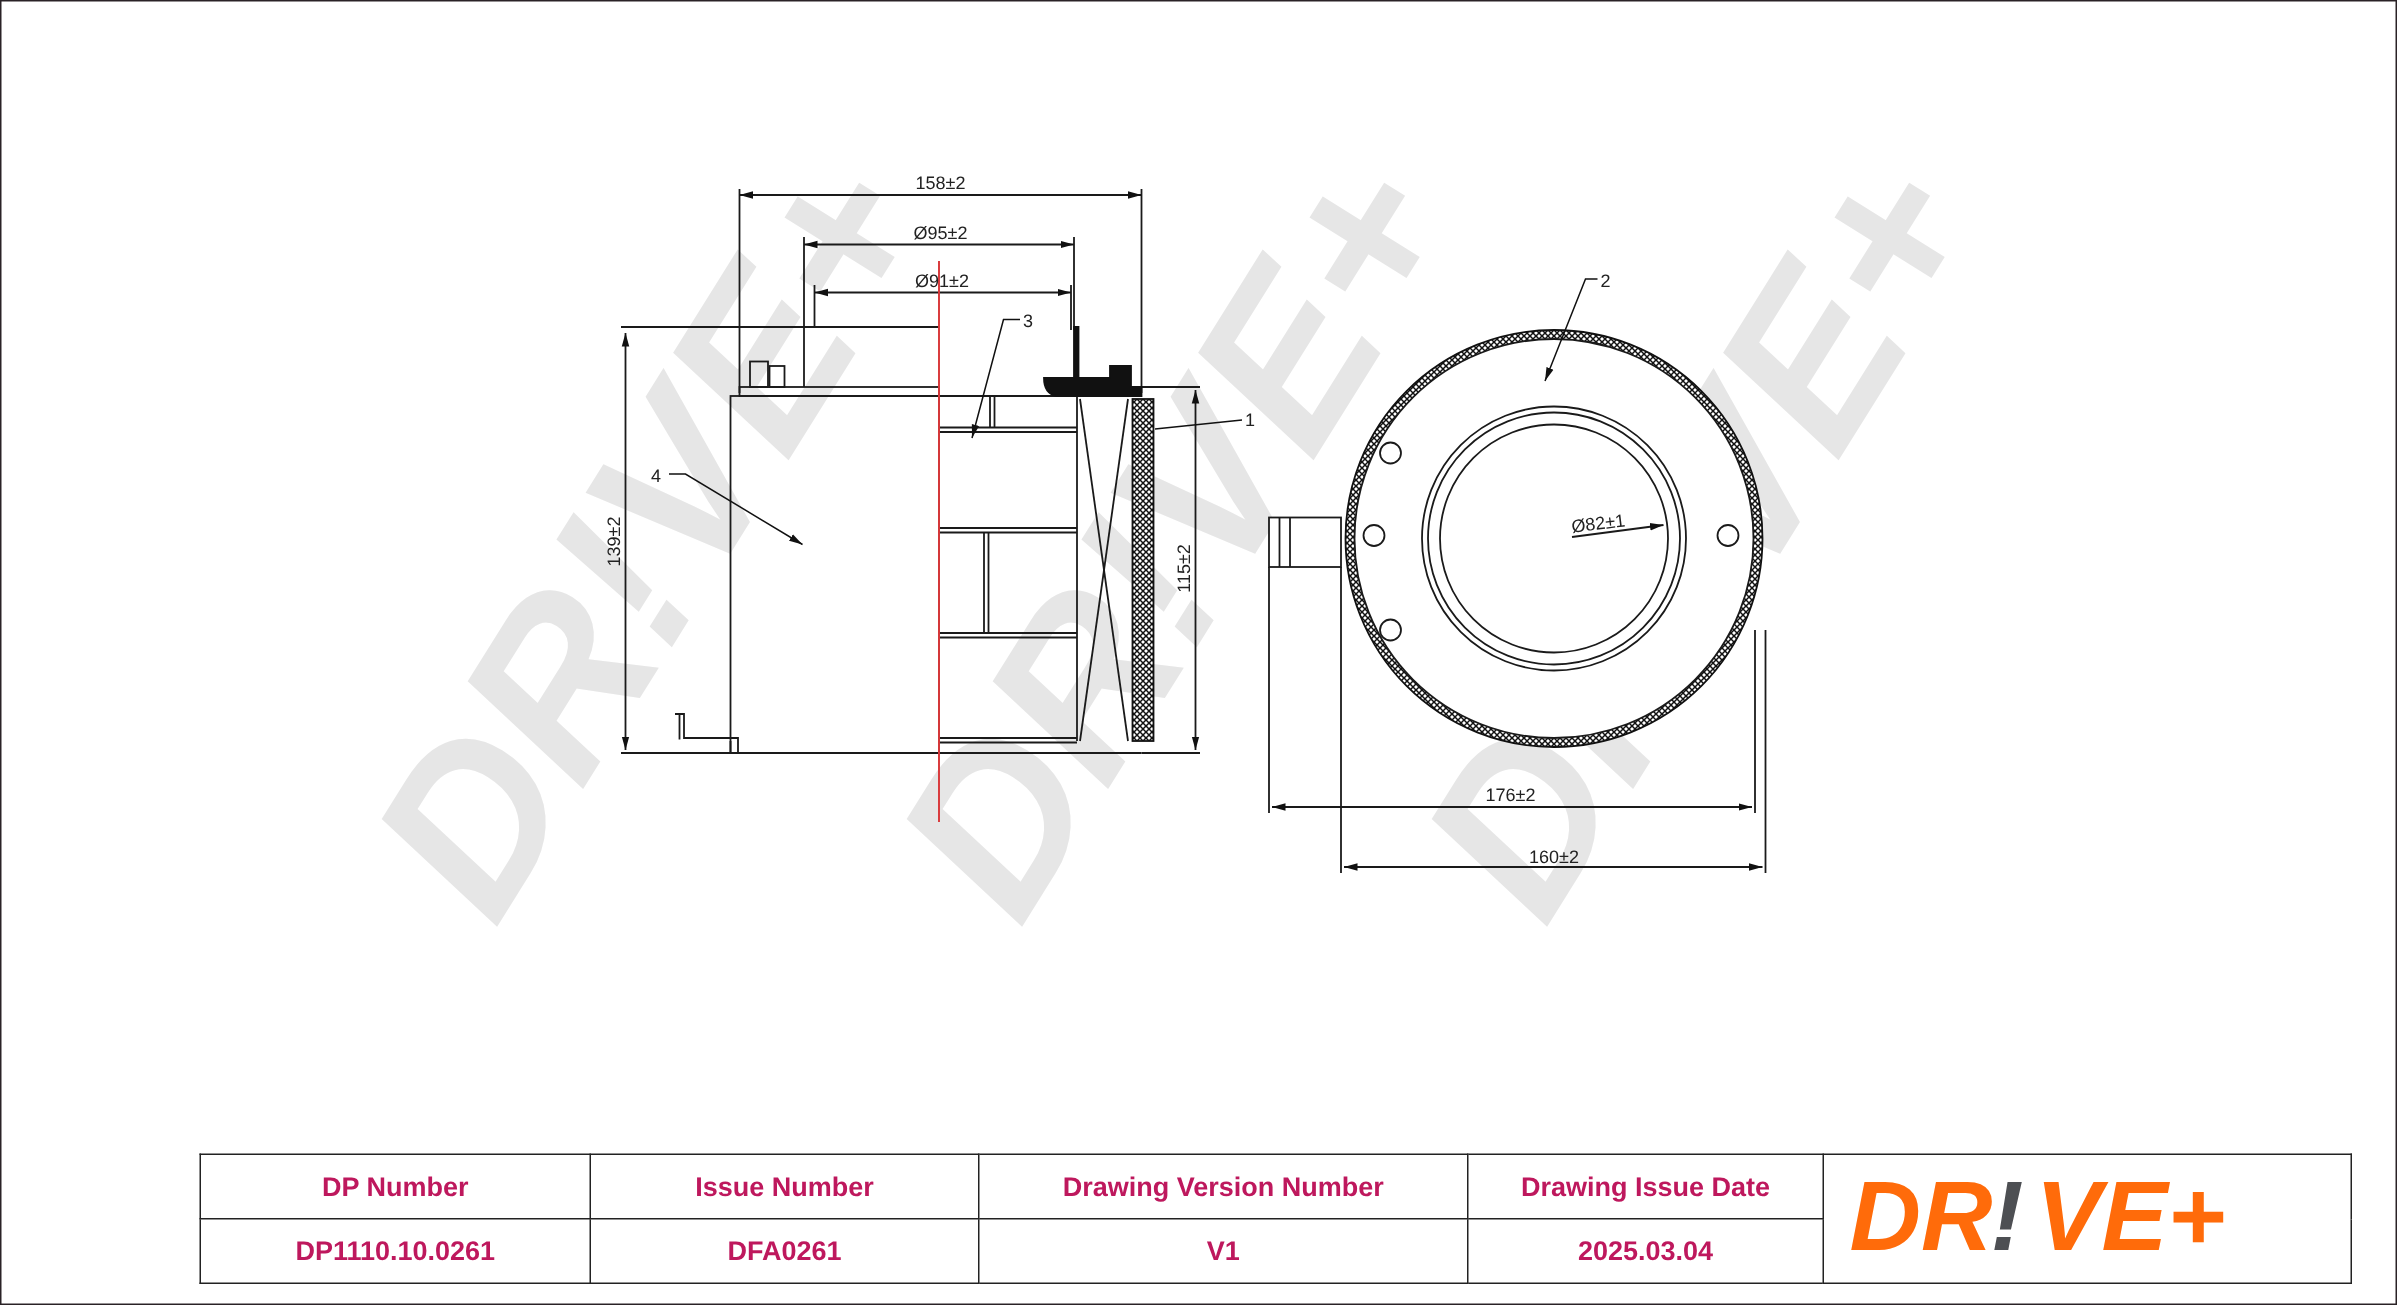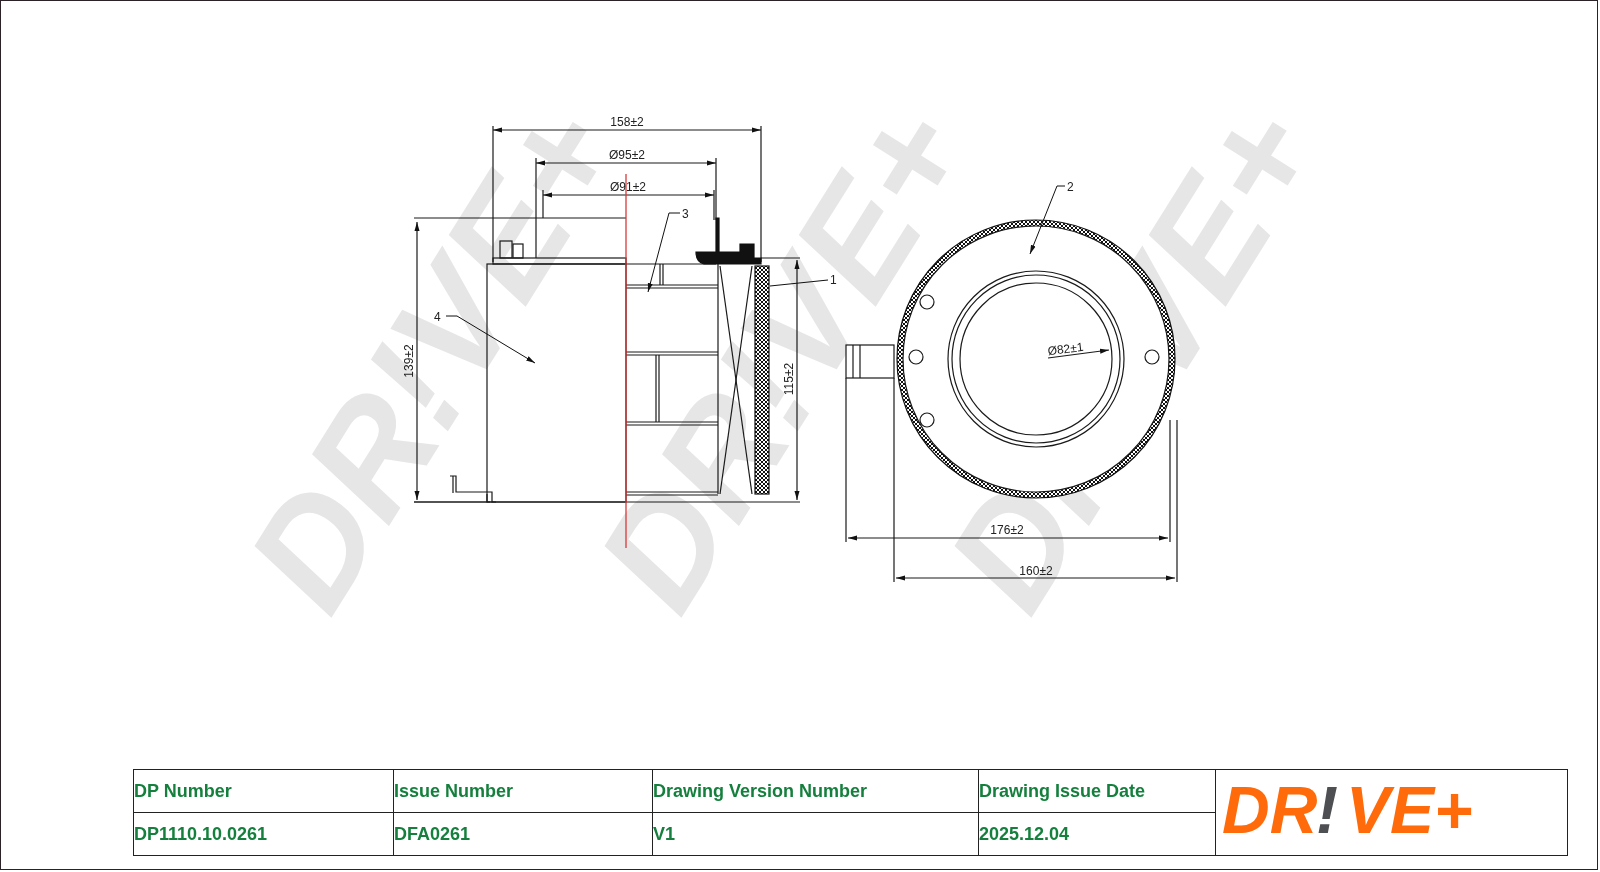--- a/index.html
+++ b/index.html
@@ -4,23 +4,23 @@
 <style>
   html, body { margin: 0; padding: 0; background: #ffffff; }
   body { width: 1600px; height: 872px; position: relative; overflow: hidden;
          font-family: "Liberation Sans", sans-serif; }
   .sheet { position: absolute; left: 0; top: 0; width: 1598px; height: 870px;
            border: 1px solid #2a2226; box-sizing: border-box; background: #fff; }
   svg.drawing { position: absolute; left: 0; top: 0; }
   .dim-text { font-family: "Liberation Sans", sans-serif; font-size: 12px; fill: #222; }
   .title-block { position: absolute; left: 133px; top: 769px; width: 1434px; height: 86px;
                  border-collapse: collapse; table-layout: fixed; }
-  .title-block td { border: 1.5px solid #222; text-align: left; vertical-align: middle;
+  .title-block td { border: 1.5px solid #222; text-align: center; vertical-align: middle;
                     font-family: "Liberation Sans", sans-serif; font-weight: bold;
-                    font-size: 18px; color: #15803d; padding: 0; height: 42px; }
+                    font-size: 18px; color: #be185d; padding: 0; height: 42px; }
   .logo-cell { width: 352px; }
 </style>
 </head>
 <body>
 
 <div class="sheet"></div>
 
 <svg class="drawing" width="1600" height="872" viewBox="0 0 1600 872">
   <defs>
     <pattern id="mesh" width="4" height="4" patternUnits="userSpaceOnUse">
@@ -173,16 +173,16 @@
           <text x="100" y="58" fill="#4d4f53">!</text>
           <text x="130" y="58" fill="#ff6b0a">VE+</text>
         </g>
       </svg>
     </td>
   </tr>
   <tr>
     <td>DP1110.10.0261</td>
     <td>DFA0261</td>
     <td>V1</td>
-    <td>2025.12.04</td>
+    <td>2025.03.04</td>
   </tr>
 </tbody>
   </table>
 
 </body></html>

